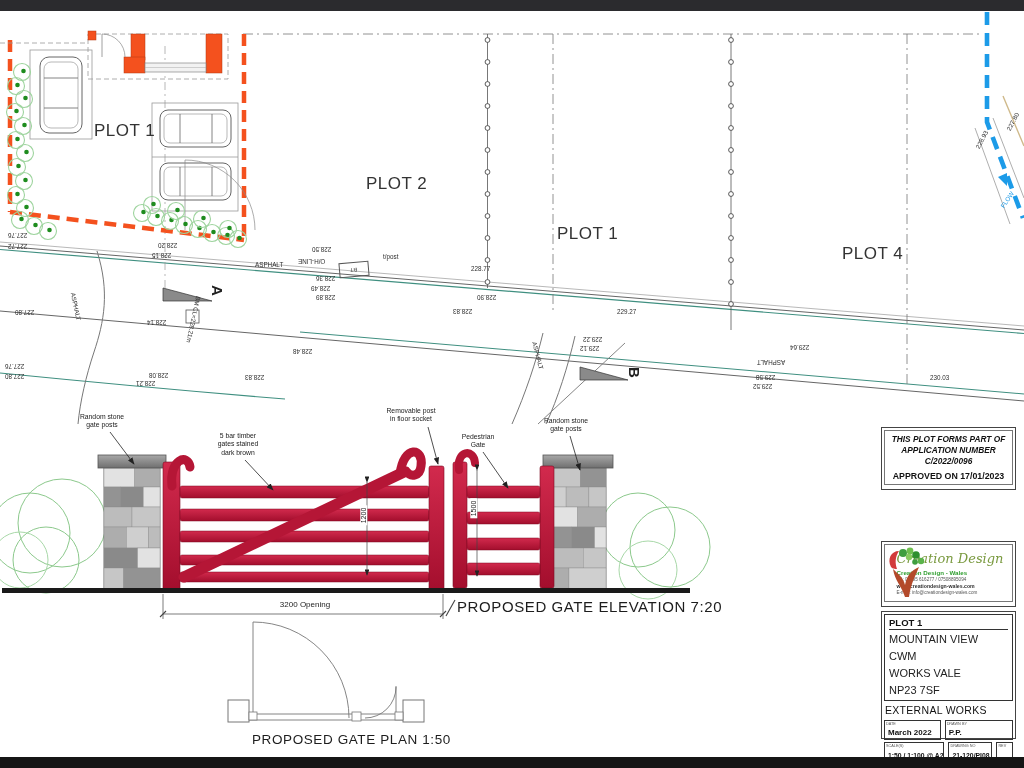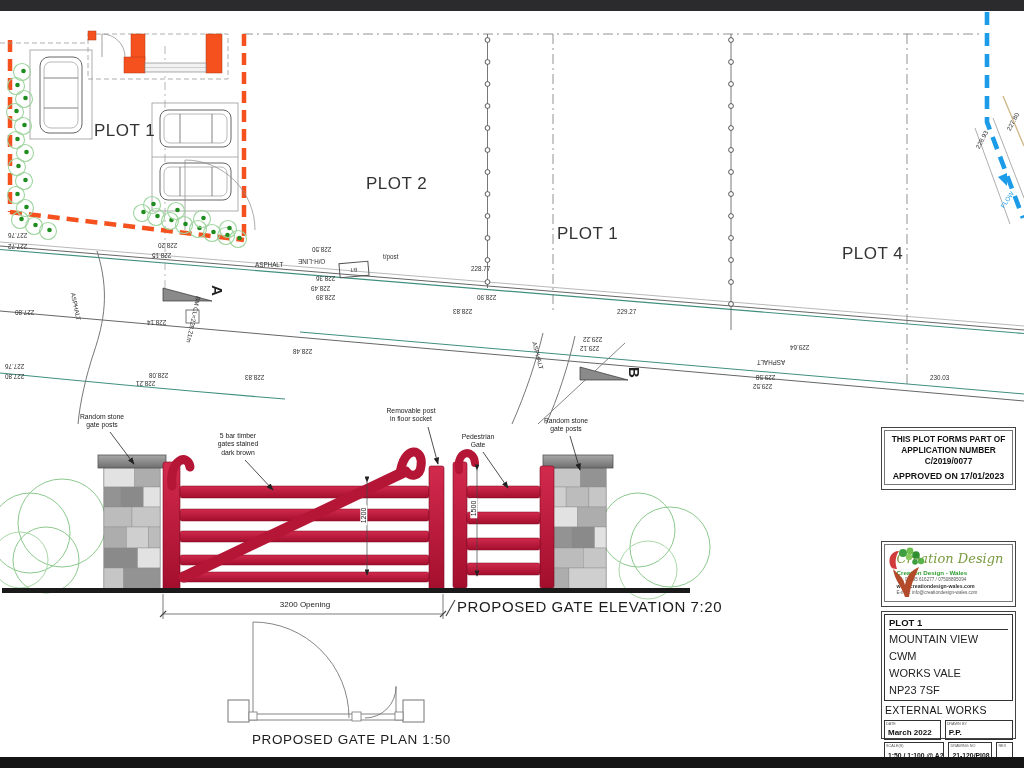--- a/index.html
+++ b/index.html
@@ -21,21 +21,21 @@
   .dim-text{position:absolute;font-size:8px;color:#222;white-space:nowrap;}
   .dim-vert{position:absolute;font-size:7px;color:#222;background:#fff;padding:0 2px;transform:rotate(-90deg);transform-origin:center;}
   #bt-box{position:absolute;left:339px;top:262px;width:28px;height:13px;border:1px solid #555;
           transform:rotate(-5deg);font-size:5.5px;color:#333;text-align:center;line-height:13px;}
   #bt-box span{display:inline-block;transform:rotate(180deg);}
   
   .tb{position:absolute;border:1.2px solid #444;background:#fff;box-sizing:border-box;}
   .tb-inner{border:1px solid #777;margin:2px;height:calc(100% - 6px);box-sizing:border-box;
             display:flex;flex-direction:column;justify-content:center;text-align:center;position:relative;}
   #tb-approval{left:881px;top:427px;width:135px;height:63px;}
-  #tb-approval .l{font-weight:bold;font-size:8.3px;color:#111;line-height:1.32;}
+  #tb-approval .l{font-weight:bold;font-size:8.3px;color:#111;line-height:1.32;font-style:italic;}
   #tb-approval .l2{font-weight:bold;font-size:8.8px;color:#111;margin-top:4px;}
   #tb-stamp{left:881px;top:496px;width:135px;height:40px;}
   #tb-stamp .big{font-weight:bold;font-size:11.5px;color:#111;line-height:1.25;}
   #tb-stamp .tiny{position:absolute;left:1px;top:0px;font-size:3.5px;color:#555;}
   #tb-logo{left:881px;top:541px;width:135px;height:66px;}
   #logo-script{font-family:"DejaVu Serif",serif;font-style:italic;font-size:13px;color:#7a9a40;}
   #logo-name{font-weight:bold;font-size:6.2px;color:#2f9e2f;margin-top:3px;}
   #logo-tel{font-size:4.6px;color:#555;margin-top:1.5px;}
   #logo-web{font-size:5.2px;font-weight:bold;color:#333;margin-top:1px;}
   #logo-email{font-size:4.6px;color:#555;margin-top:1px;}
@@ -401,21 +401,21 @@
   <div id="elev-title" class="draw-title">PROPOSED GATE ELEVATION  7:20</div>
   <div id="plan-title" class="draw-title">PROPOSED GATE PLAN  1:50</div>
   <div class="dim-text" style="left:270px;top:600px;width:70px;text-align:center;">3200 Opening</div>
   <div class="dim-vert" style="left:354px;top:512px;">1200</div>
   <div class="dim-vert" style="left:464px;top:505px;">1500</div>
 
   <div id="tb-approval" class="tb">
     <div class="tb-inner">
       <div class="l">THIS PLOT FORMS PART OF</div>
       <div class="l">APPLICATION NUMBER</div>
-      <div class="l">C/2019/0077</div>
+      <div class="l">C/2022/0096</div>
       <div class="l2">APPROVED ON 17/01/2023</div>
     </div>
   </div>
 
 
   <div id="tb-logo" class="tb">
     <div class="tb-inner" style="flex-direction:row;align-items:center;text-align:left;padding:2px;">
       <svg width="42" height="56" viewBox="0 0 42 56">
         <path d="M20,52 C16,40 10,36 8,24 C14,30 18,32 20,40 C22,30 26,26 34,22 C30,32 26,38 24,52 Z" fill="#b34a2a"></path>
         <path d="M6,22 C2,14 6,6 14,6 C10,12 10,18 12,24 C8,24 7,23 6,22 Z" fill="#d23b3b"></path>

